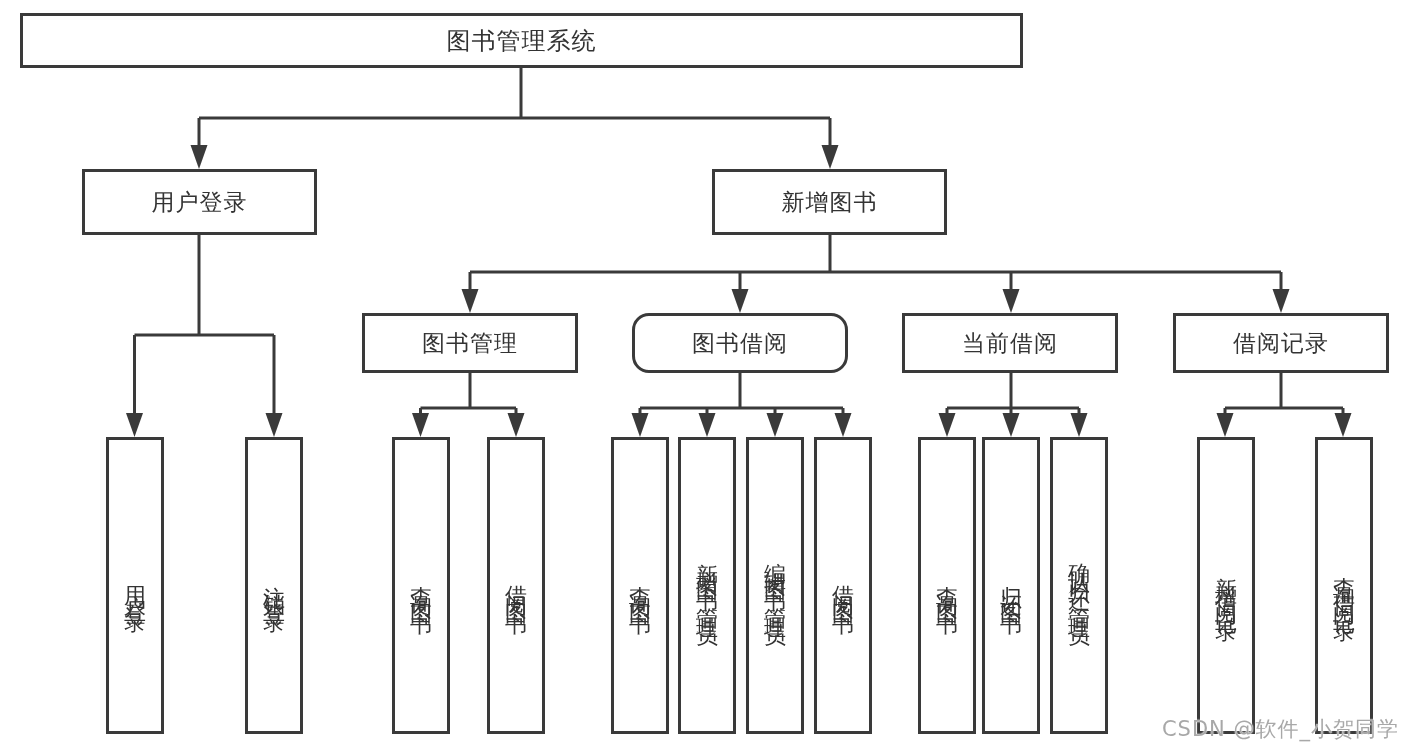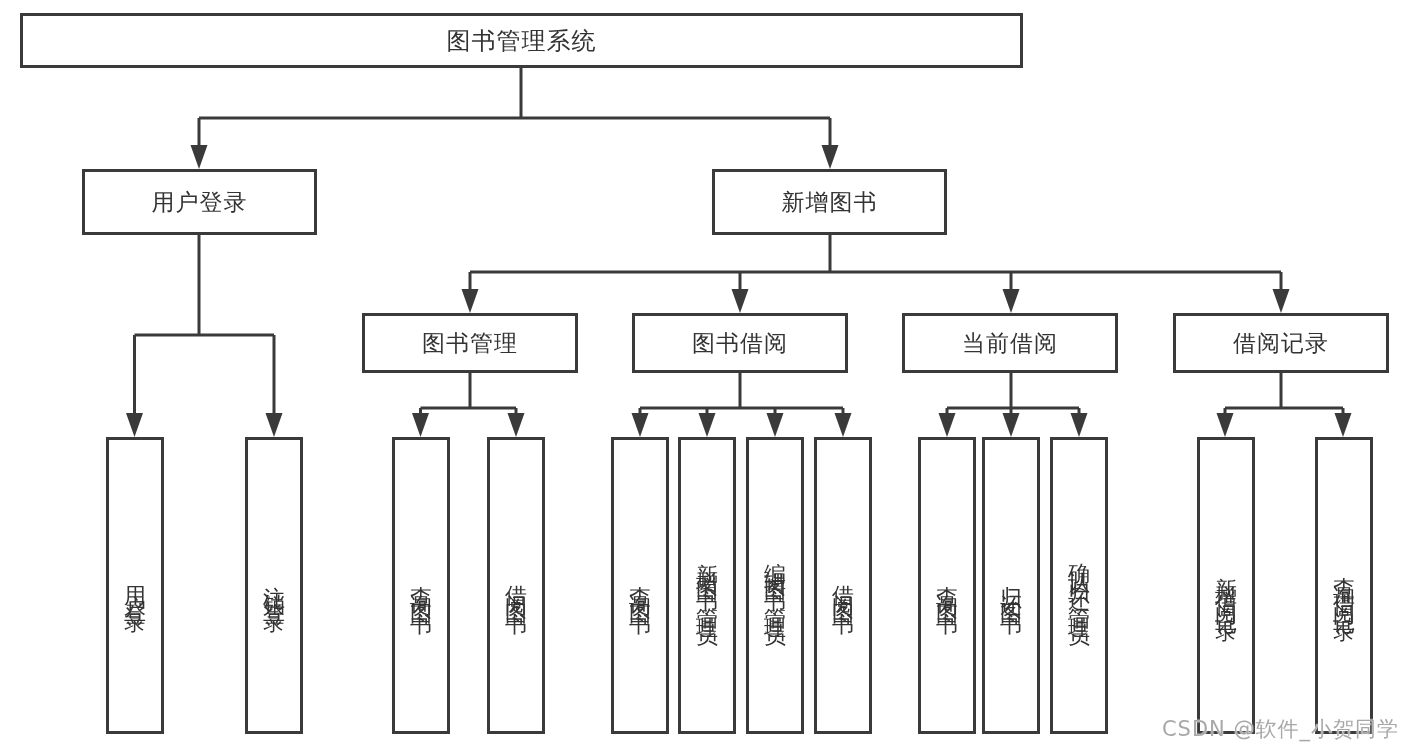--- a/index.html
+++ b/index.html
@@ -112,21 +112,21 @@
   <div class="node hbox" style="left:82px; top:169px; width:235px; height:66px;">
     <span>用户登录</span>
   </div>
   <div class="node hbox" style="left:712px; top:169px; width:235px; height:66px;">
     <span>新增图书</span>
   </div>
 
   <div class="node hbox" style="left:362px; top:313px; width:216px; height:60px;">
     <span>图书管理</span>
   </div>
-  <div class="node hbox" style="left:632px; top:313px; width:216px; height:60px;">
+  <div class="node hbox" style="left:632px; top:313px; width:216px; height:60px;border-radius:17px;">
     <span>图书借阅</span>
   </div>
   <div class="node hbox" style="left:902px; top:313px; width:216px; height:60px;font-family:Liberation Serif, serif;">
     <span>当前借阅</span>
   </div>
   <div class="node hbox" style="left:1173px; top:313px; width:216px; height:60px;">
     <span>借阅记录</span>
   </div>
 
   <div class="node leaf" style="left:106px;">

